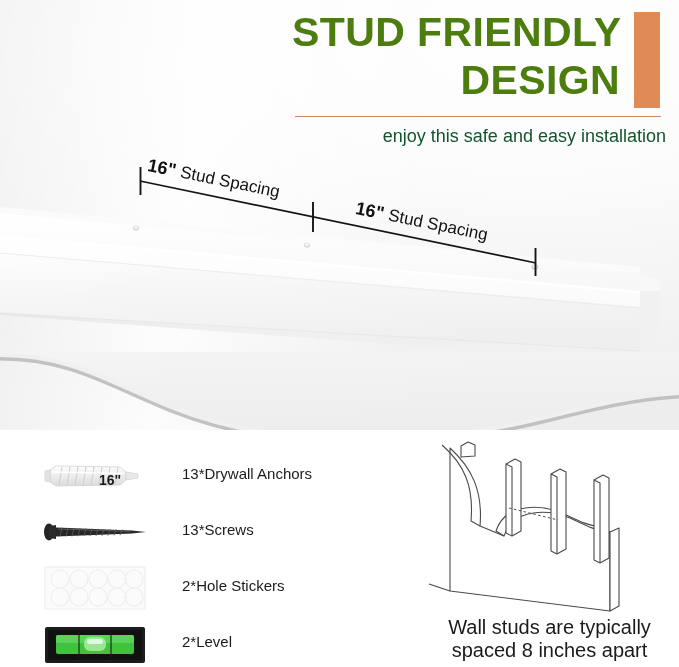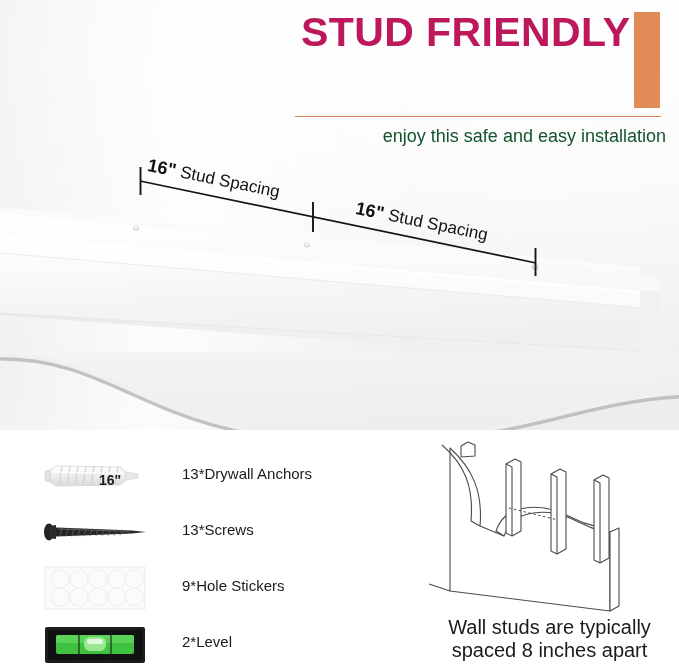--- a/index.html
+++ b/index.html
@@ -47,24 +47,23 @@
     top: 8px;
     width: 372px;
     text-align: right;
   }
   .headline .line {
     font-family: "Liberation Sans", sans-serif;
     font-weight: 700;
     font-size: 41px;
     line-height: 48px;
     letter-spacing: 0.4px;
-    color: #be185d;
+    color: #4d7c0f;
     padding-right: 44px;
     white-space: nowrap;
-    margin-left: 9px;
   }
   .orange-bar {
     position: absolute;
     left: 634px;
     top: 12px;
     width: 26px;
     height: 96px;
     background: #e08a56;
   }
   .rule {
@@ -266,20 +265,21 @@
       <line x1="313" y1="62" x2="313" y2="92" stroke="#141414" stroke-width="1.9"></line>
 
       <line x1="535.5" y1="108" x2="535.5" y2="136" stroke="#141414" stroke-width="1.9"></line>
     </svg>
 
     <div class="dim-label one"><span class="num">16"</span><span> Stud Spacing</span></div>
     <div class="dim-label two"><span class="num">16"</span><span> Stud Spacing</span></div>
 
     <div class="headline">
       <div class="line">STUD FRIENDLY</div>
+      <div class="line">DESIGN</div>
     </div>
     <div class="orange-bar"></div>
     <div class="rule"></div>
     <div class="subtitle">enjoy this safe and easy installation</div>
   </div>
 
   <svg class="divider-svg" viewBox="0 0 679 110" preserveAspectRatio="none">
     <defs>
       <linearGradient id="curveFill" x1="0" y1="0" x2="0.2" y2="1">
         <stop offset="0%" stop-color="#f4f4f4"></stop>
@@ -356,21 +356,21 @@
             <circle cx="64" cy="19" r="9"></circle>
             <circle cx="83" cy="19" r="9"></circle>
             <circle cx="100" cy="19" r="9"></circle>
             <circle cx="26" cy="37" r="9"></circle>
             <circle cx="45" cy="37" r="9"></circle>
             <circle cx="64" cy="37" r="9"></circle>
             <circle cx="83" cy="37" r="9"></circle>
             <circle cx="100" cy="37" r="9"></circle>
           </g>
         </svg>
-        <div class="part-label">9*Hole Stickers</div>
+        <div class="part-label">2*Hole Stickers</div>
       </div>
 
       <div class="part-row">
         <svg class="part-art" viewBox="0 0 130 56">
           <rect x="11" y="11" width="100" height="36" rx="2" fill="#1c1c1c"></rect>
           <rect x="14" y="14" width="94" height="30" rx="1.5" fill="#111111"></rect>
           <rect x="22" y="19" width="78" height="19" rx="2" fill="#3fc23f"></rect>
           <rect x="22" y="19" width="78" height="8" rx="2" fill="#66d861" opacity="0.75"></rect>
           <rect x="50" y="21" width="22" height="14" rx="6" fill="#9ee89a" opacity="0.95"></rect>
           <rect x="53" y="23" width="16" height="5" rx="2.5" fill="#e8fbe6" opacity="0.9"></rect>

